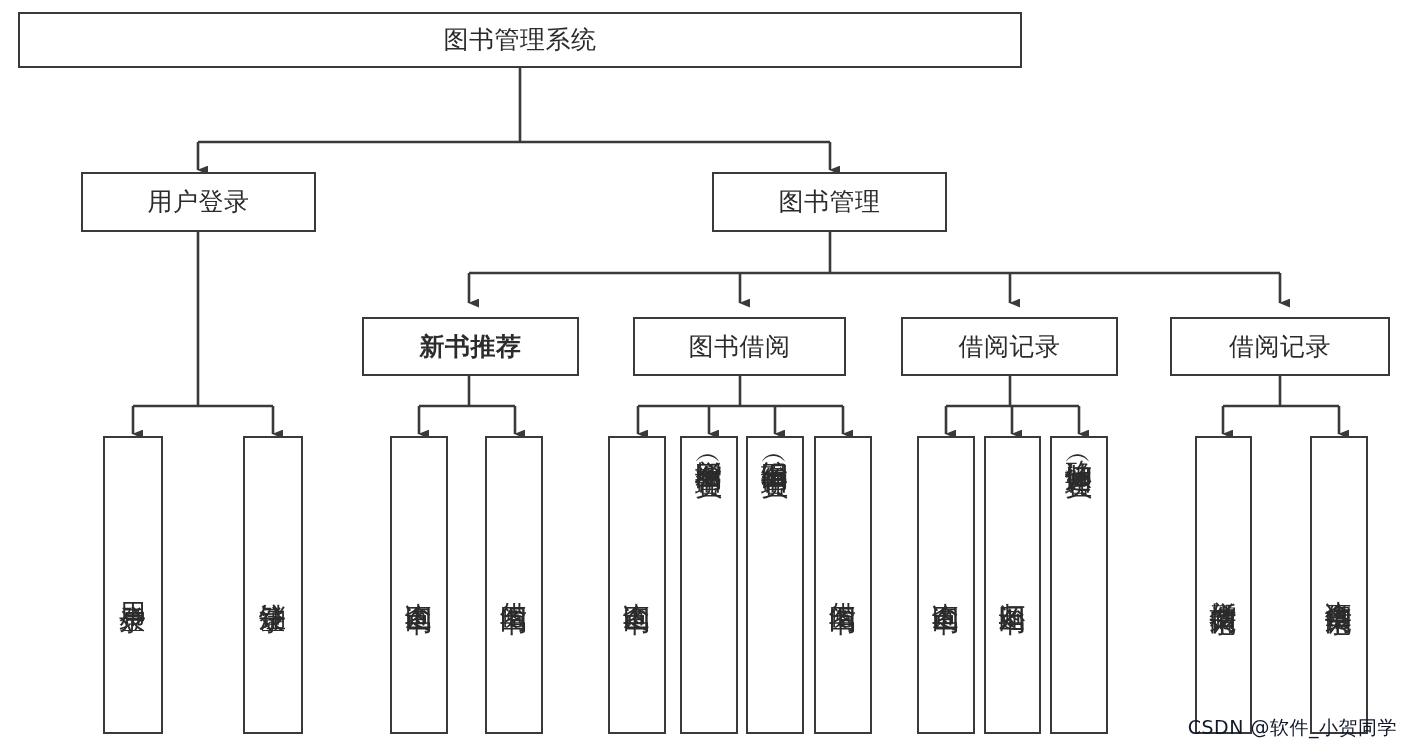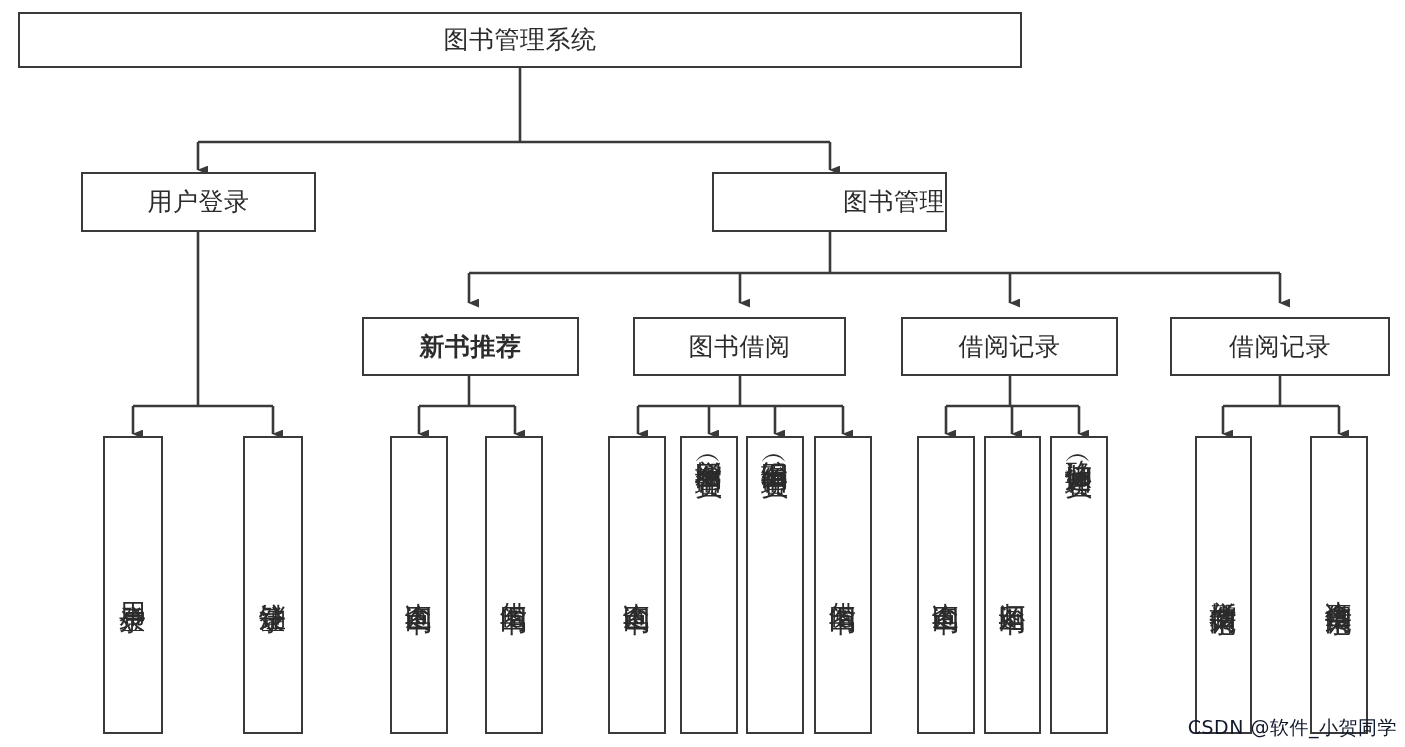--- a/index.html
+++ b/index.html
@@ -130,21 +130,21 @@
     </g>
   </svg>
 
   <div class="node root h" style="left:18px; top:12px; width:1004px; height:56px;">
     <span class="label">图书管理系统</span>
   </div>
 
   <div class="node h" style="left:81px; top:172px; width:235px; height:60px;">
     <span class="label">用户登录</span>
   </div>
-  <div class="node h" style="left:712px; top:172px; width:235px; height:60px;justify-content:flex-end;">
+  <div class="node h" style="left:712px; top:172px; width:235px; height:60px;">
     <span class="label">图书管理</span>
   </div>
 
   <div class="node h" style="left:362px; top:317px; width:217px; height:59px;font-weight:bold;">
     <span class="label">新书推荐</span>
   </div>
   <div class="node h" style="left:633px; top:317px; width:213px; height:59px;justify-content:center;">
     <span class="label">图书借阅</span>
   </div>
   <div class="node h" style="left:901px; top:317px; width:217px; height:59px;">

